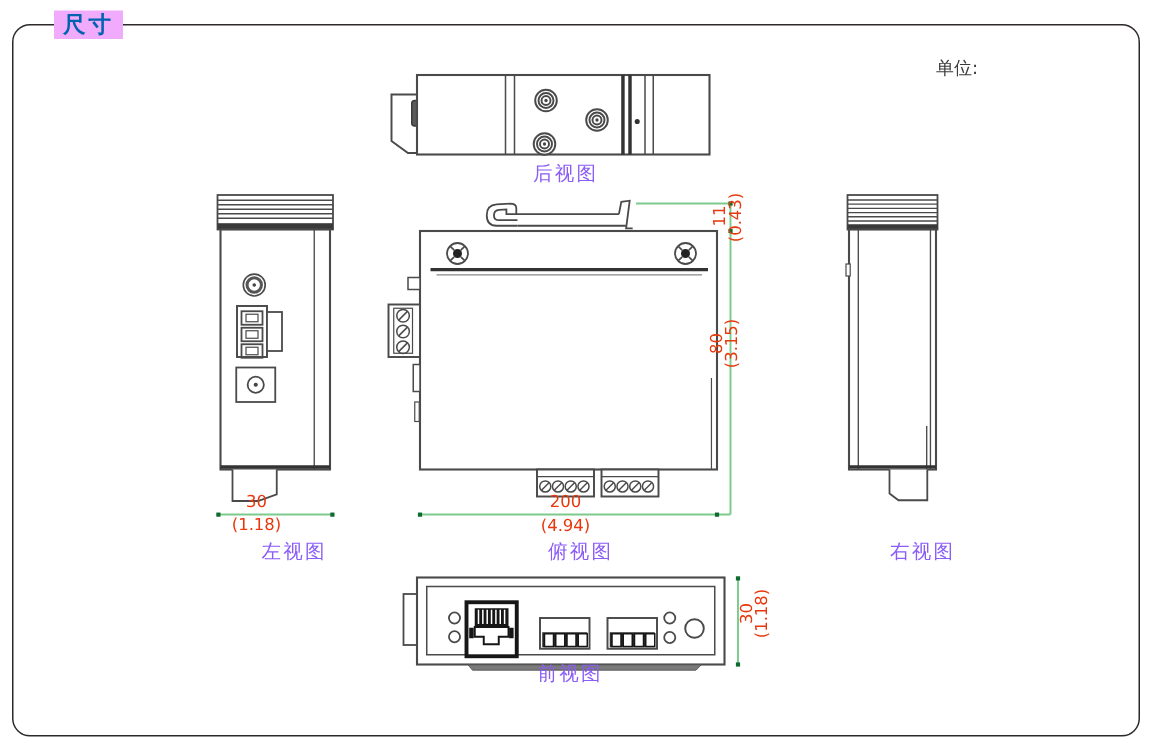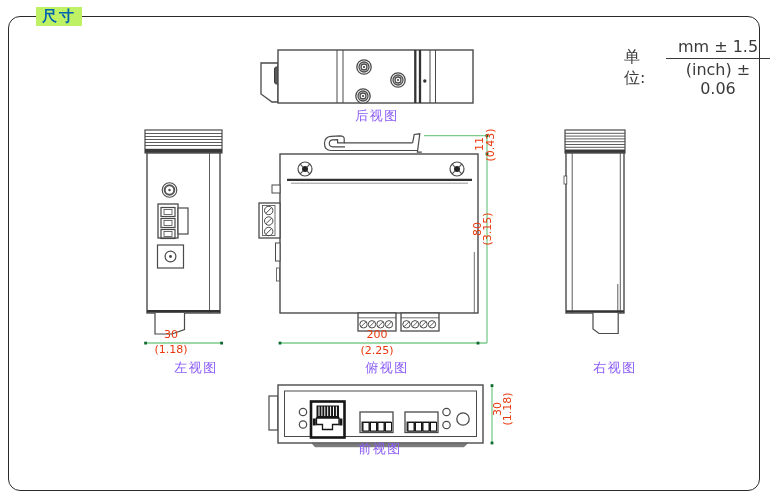--- a/index.html
+++ b/index.html
@@ -5,27 +5,27 @@
   html,body{margin:0;padding:0;}
   body{
     width:770px;height:500px;position:relative;background:#ffffff;
     font-family:"DejaVu Sans","Liberation Sans",sans-serif;overflow:hidden;
   }
   .frame{
     position:absolute;left:8px;top:16px;width:750px;height:473px;
     border:1.5px solid #2d292a;border-radius:12px;z-index:1;background:#fff;
   }
   .title{
-    position:absolute;left:36px;top:7px;z-index:3;background:#bef264;
+    position:absolute;left:36px;top:7px;z-index:3;background:#f0abfc;
     padding:0 6px;color:#0063b0;font-weight:bold;font-size:15px;
     letter-spacing:2px;line-height:19px;
   }
   .unit{
     position:absolute;left:624px;top:37px;z-index:3;display:flex;
-    align-items:center;gap:5px;color:#3a3a3a;font-size:16px;
+    align-items:center;gap:5px;color:#3a3a3a;font-size:12px;
   }
   .frac{display:inline-flex;flex-direction:column;text-align:center;}
   .frac .num{padding:0 4px 2px;border-bottom:1.2px solid #3a3a3a;}
   .frac .den{padding-top:1px;}
   svg.drawing{position:absolute;left:0;top:0;z-index:2;}
   .vlabel{
     position:absolute;z-index:3;color:#8b5cf6;font-size:13px;
     letter-spacing:1.5px;transform:translateX(-50%);white-space:nowrap;
   }
   .dim{
@@ -36,24 +36,20 @@
 </style>
 </head>
 <body>
 
 <div class="frame"></div>
 
 <div class="title">尺寸</div>
 
 <div class="unit">
   <span>单位:</span>
-  <span class="frac">
-    <span class="num">mm ± 1.5</span>
-    <span class="den">(inch) ± 0.06</span>
-  </span>
 </div>
 
 <svg class="drawing" width="770" height="500" viewBox="0 0 770 500">
 
   <g stroke="#4a4a4a" fill="none" stroke-width="1.3">
     <path d="M261,63 H278 V102 H272 L261,94 Z" fill="#fff"></path>
     <rect x="274.5" y="67" width="6.5" height="17" rx="2" fill="#5a5a5a" stroke="#3a3a3a" stroke-width="1"></rect>
     <rect x="278" y="50" width="195" height="53" fill="#fff" stroke-width="1.4"></rect>
     <path d="M337,50 V103 M343,50 V103 M430,50 V103 M435.5,50 V103" stroke-width="1"></path>
     <path d="M415.3,50 V103 M420,50 V103" stroke="#333" stroke-width="2.3"></path>
@@ -235,21 +231,21 @@
 <div class="vlabel" style="left:377px;top:107px">后视图</div>
 <div class="vlabel" style="left:196px;top:359px">左视图</div>
 <div class="vlabel" style="left:387px;top:359px">俯视图</div>
 <div class="vlabel" style="left:615px;top:359px">右视图</div>
 <div class="vlabel" style="left:380px;top:440px">前视图</div>
 
 <div class="dim" style="left:171px;top:329px">30</div>
 <div class="dim" style="left:171px;top:344px">(1.18)</div>
 
 <div class="dim" style="left:377px;top:329px">200</div>
-<div class="dim" style="left:377px;top:345px">(2.25)</div>
+<div class="dim" style="left:377px;top:345px">(4.94)</div>
 
 <div class="dim dim-v" style="left:480px;top:144px">11</div>
 <div class="dim dim-v" style="left:490.5px;top:145px">(0.43)</div>
 <div class="dim dim-v" style="left:477.5px;top:229px">80</div>
 <div class="dim dim-v" style="left:488px;top:229px">(3.15)</div>
 
 <div class="dim dim-v" style="left:497.5px;top:409px">30</div>
 <div class="dim dim-v" style="left:508px;top:409px">(1.18)</div>
 
 </body></html>

